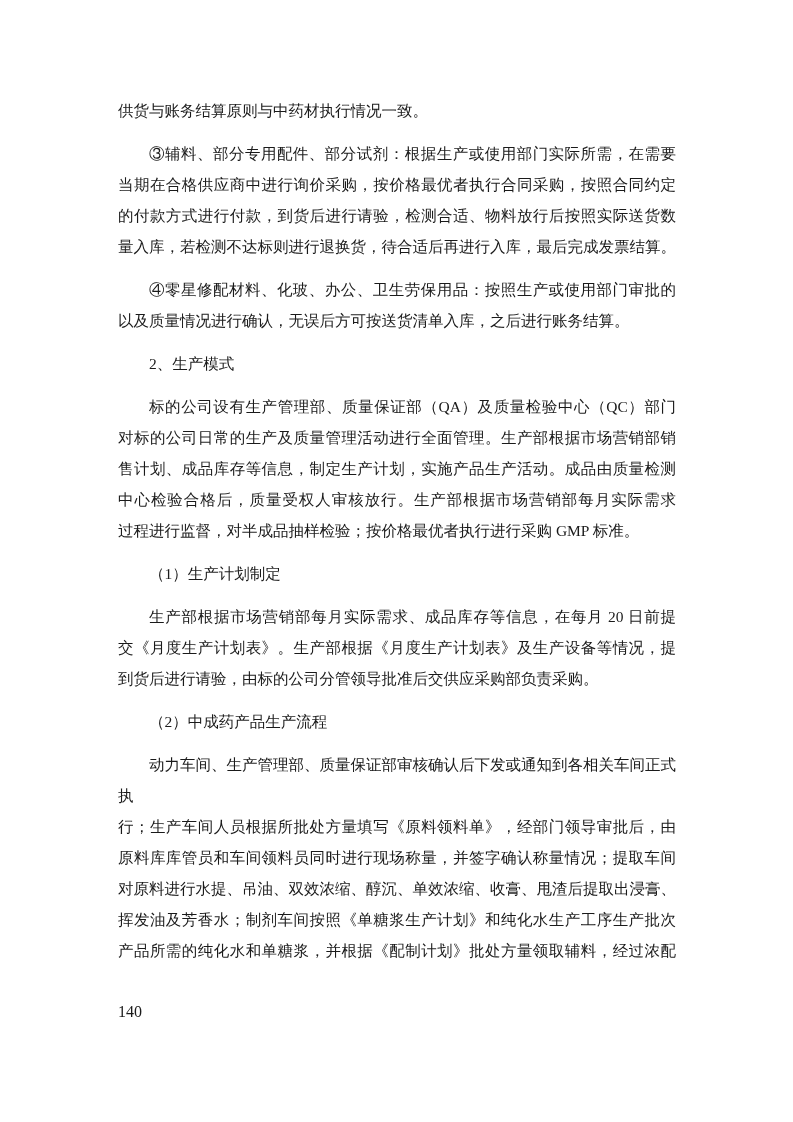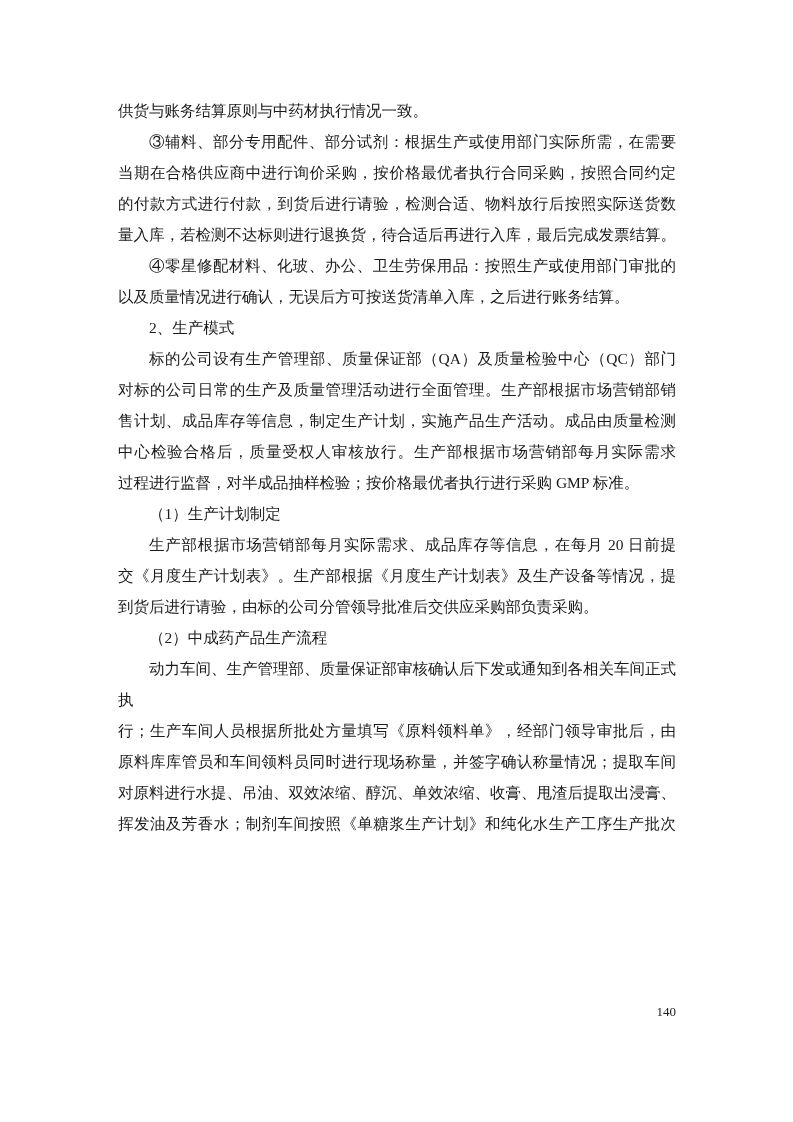--- a/index.html
+++ b/index.html
@@ -27,37 +27,36 @@
   .doc-body {
     position: absolute;
     left: 118px;
     top: 95px;
     width: 558px;
     font-size: 15.5px;
     line-height: 31px;
     color: #1a1a1a;
   }
   .para { margin: 0; }
-  .para + .para { }
+  .para + .para { margin-top: 12px; }
   .para.indent .line:first-child { text-indent: 2em; }
   .line {
     text-align: justify;
     text-align-last: justify;
     white-space: normal;
   }
   .line.end {
     text-align-last: left;
   }
   .page-number {
     position: absolute;
     left: 118px;
     top: 1003px;
     width: 558px;
-    text-align: right;
-    font-size: 13px;
+    font-size: 16px;
     line-height: 18px;
     color: #1a1a1a;
   }
 </style>
 </head>
 <body>
 
 <div class="page">
   <main class="doc-body">
       <div class="para">
@@ -93,16 +92,17 @@
       </div>
       <div class="para indent">
         <div class="line end">（2）中成药产品生产流程</div>
       </div>
       <div class="para indent">
         <div class="line">动力车间、生产管理部、质量保证部审核确认后下发或通知到各相关车间正式执</div>
         <div class="line">行；生产车间人员根据所批处方量填写《原料领料单》，经部门领导审批后，由</div>
         <div class="line">原料库库管员和车间领料员同时进行现场称量，并签字确认称量情况；提取车间</div>
         <div class="line">对原料进行水提、吊油、双效浓缩、醇沉、单效浓缩、收膏、甩渣后提取出浸膏、</div>
         <div class="line">挥发油及芳香水；制剂车间按照《单糖浆生产计划》和纯化水生产工序生产批次</div>
+        <div class="line">产品所需的纯化水和单糖浆，并根据《配制计划》批处方量领取辅料，经过浓配</div>
       </div>
     </main>
   <footer class="page-number">140</footer>
 </div>
 
 </body></html>

